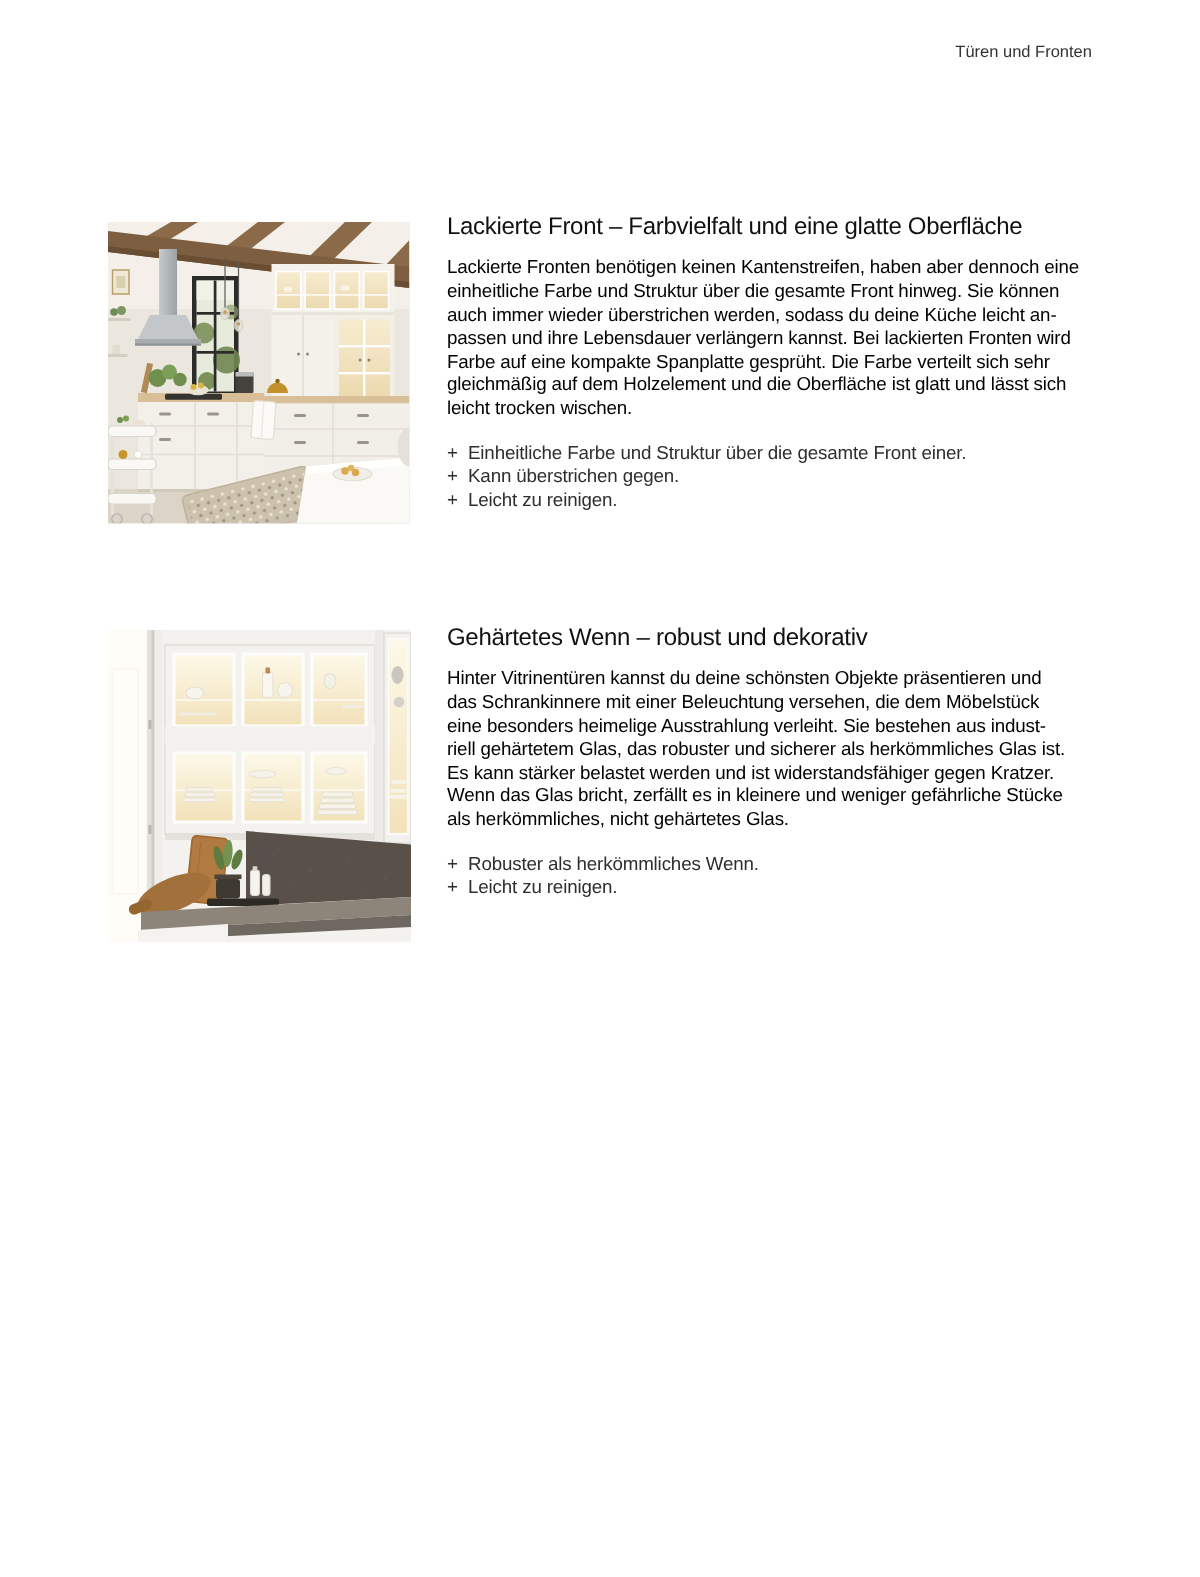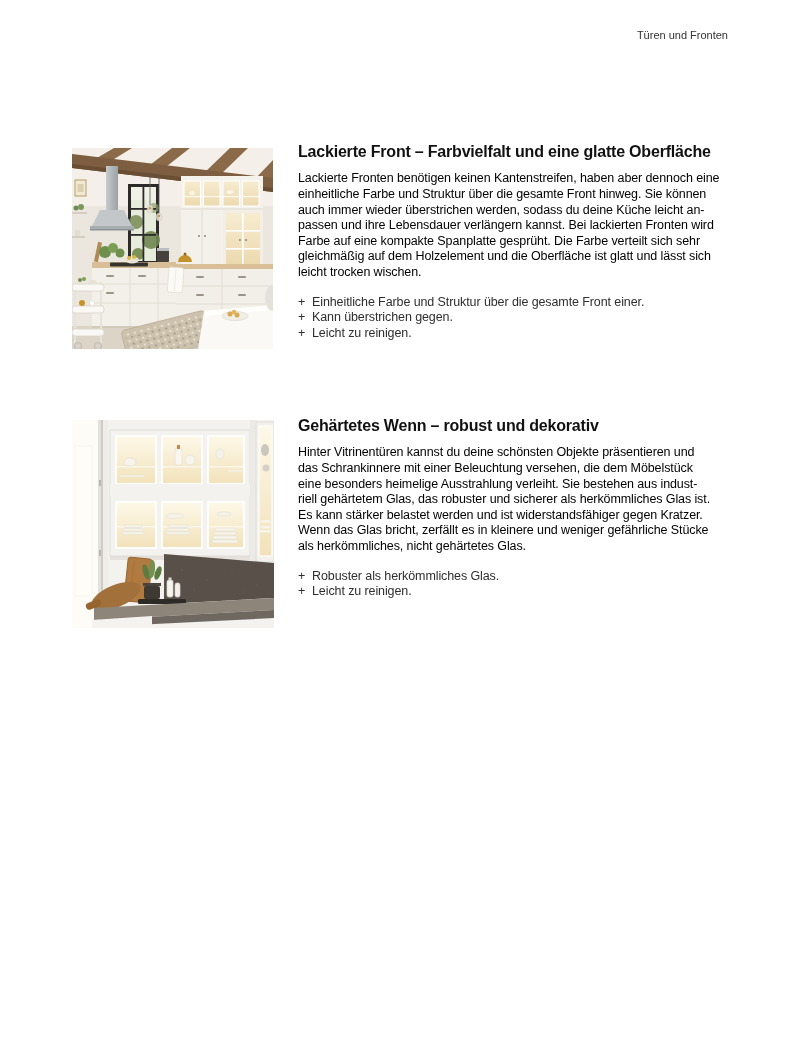--- a/index.html
+++ b/index.html
@@ -29,21 +29,21 @@
   .photo svg { display: block; width: 100%; height: 100%; }
   .text-col {
     position: absolute;
     left: 298px;
     width: 434px;
   }
   #text-1 { top: 143px; }
   #text-2 { top: 417px; }
   .section-heading {
     font-size: 16px;
-    font-weight: 700;
+    font-weight: 400;
     color: #111111;
     letter-spacing: -0.2px;
     line-height: 1.15;
     white-space: nowrap;
     margin-bottom: 10px;
   }
   .section-body {
     font-size: 12.5px;
     line-height: 15.6px;
     color: #000000;
@@ -374,21 +374,21 @@
     <p class="section-body">Hinter Vitrinentüren kannst du deine schönsten Objekte präsentieren und
 das Schrankinnere mit einer Beleuchtung versehen, die dem Möbelstück
 eine besonders heimelige Ausstrahlung verleiht. Sie bestehen aus indust-
 riell gehärtetem Glas, das robuster und sicherer als herkömmliches Glas ist.
 Es kann stärker belastet werden und ist widerstandsfähiger gegen Kratzer.
 Wenn das Glas bricht, zerfällt es in kleinere und weniger gefährliche Stücke
 als herkömmliches, nicht gehärtetes Glas.</p>
     <ul class="bullets">
       <li>
         <span class="bullet-marker">+</span>
-        <span>Robuster als herkömmliches Glas.</span>
+        <span>Robuster als herkömmliches Wenn.</span>
       </li>
       <li>
         <span class="bullet-marker">+</span>
         <span>Leicht zu reinigen.</span>
       </li>
     </ul>
   </div>
 
   <div class="page-number">11</div>
 

